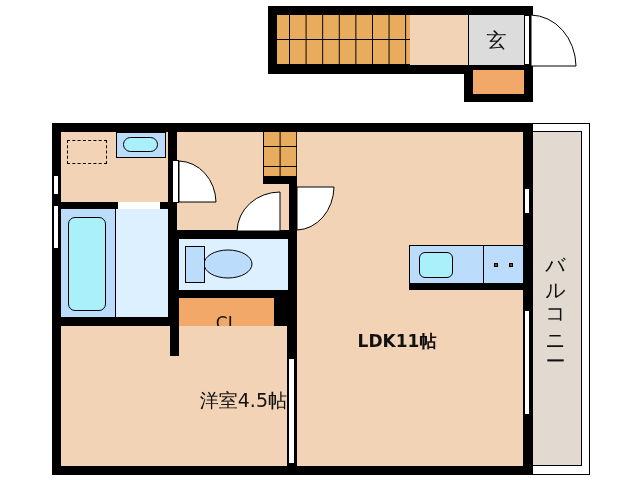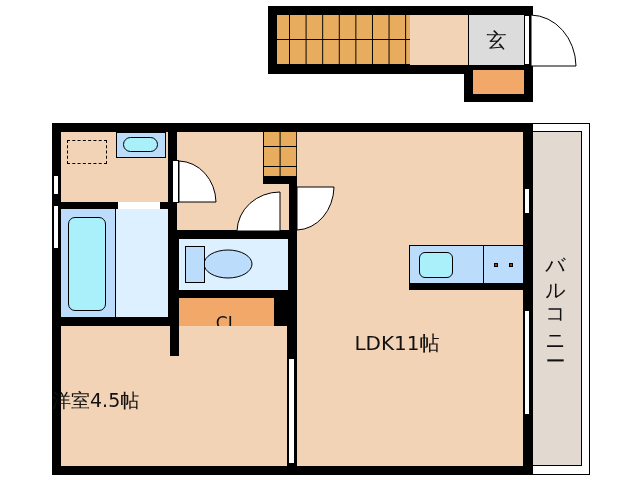--- a/index.html
+++ b/index.html
@@ -64,28 +64,28 @@
 </svg>
 
 <div class="abs" style="left:179px;top:298px;width:95px;height:50px;background:#f2a868;display:flex;align-items:center;justify-content:center;">
   <span class="label" style="font-size:17px;">CL</span>
 </div>
 <div class="abs" style="left:181px;top:350px;width:104px;height:6px;background:#fff;border:1px solid #000;"></div>
 
 <div class="abs" style="left:61px;top:326px;width:226px;height:140px;background:#f2d3b6;"></div>
 <div class="abs" style="left:61px;top:326px;width:109px;height:0;"></div>
 <div class="abs wall" style="left:170px;top:290px;width:9px;height:66px;"></div>
-<div class="abs" style="left:52px;top:388px;width:226px;text-align:left;">
+<div class="abs" style="left:61px;top:388px;width:226px;text-align:right;">
   <span class="label" style="font-size:19px;">洋室4.5帖</span>
 </div>
 
 <div class="abs" style="left:297px;top:132px;width:226px;height:334px;background:#f2d3b6;"></div>
 <div class="abs" style="left:289px;top:184px;width:10px;height:0;"></div>
 <div class="abs" style="left:297px;top:330px;width:200px;text-align:center;">
-  <span class="label" style="font-size:20px;">LDK11帖</span>
+  <span class="label" style="font-size:17px;font-weight:bold;">LDK11帖</span>
 </div>
 <div class="abs" style="left:409px;top:245px;width:115px;height:45px;background:#bbdcfb;border:1px solid #000;border-bottom:7px solid #000;"></div>
 <div class="abs" style="left:419px;top:252px;width:34px;height:26px;background:#aaf0fb;border:1px solid #000;border-radius:6px;"></div>
 <div class="abs" style="left:483px;top:245px;width:1px;height:38px;background:#000;"></div>
 <div class="abs" style="left:494px;top:263px;width:4px;height:4px;background:#8b4513;border:1px solid #000;"></div>
 <div class="abs" style="left:509px;top:263px;width:4px;height:4px;background:#8b4513;border:1px solid #000;"></div>
 <svg class="abs" style="left:296px;top:186px;" width="40" height="46">
   <path d="M1 1 L38 1 A38 44 0 0 1 1 44 Z" fill="#fff" stroke="#000" stroke-width="1"></path>
 </svg>
 <div class="abs" style="left:524px;top:188px;width:6px;height:26px;background:#fff;border:1px solid #000;"></div>

